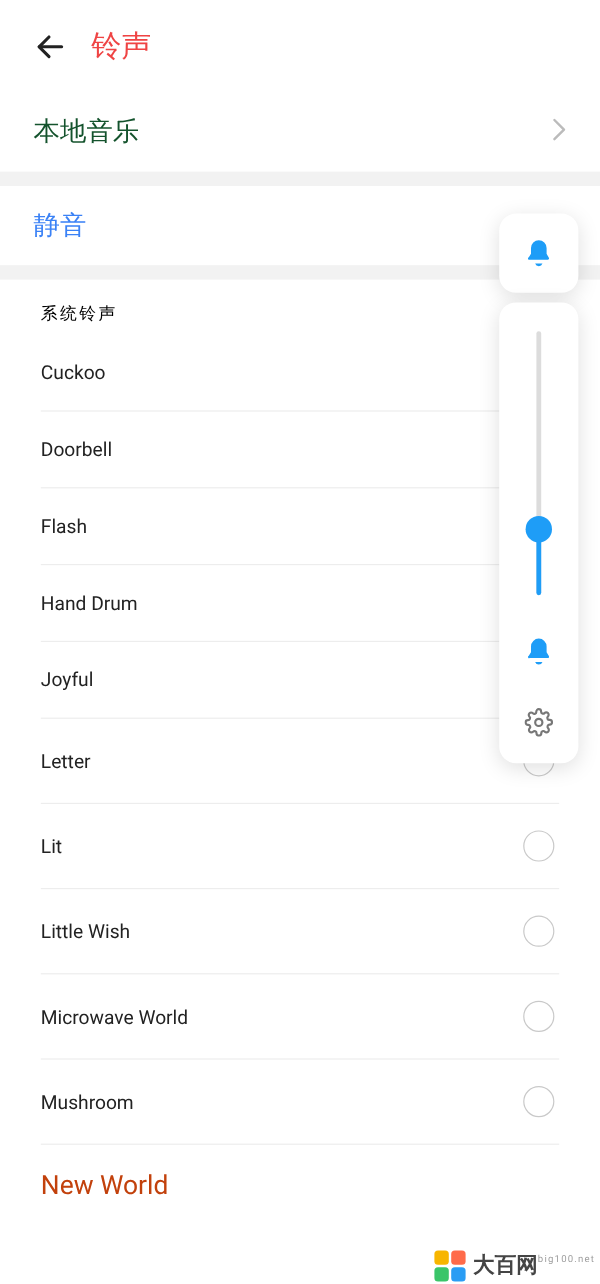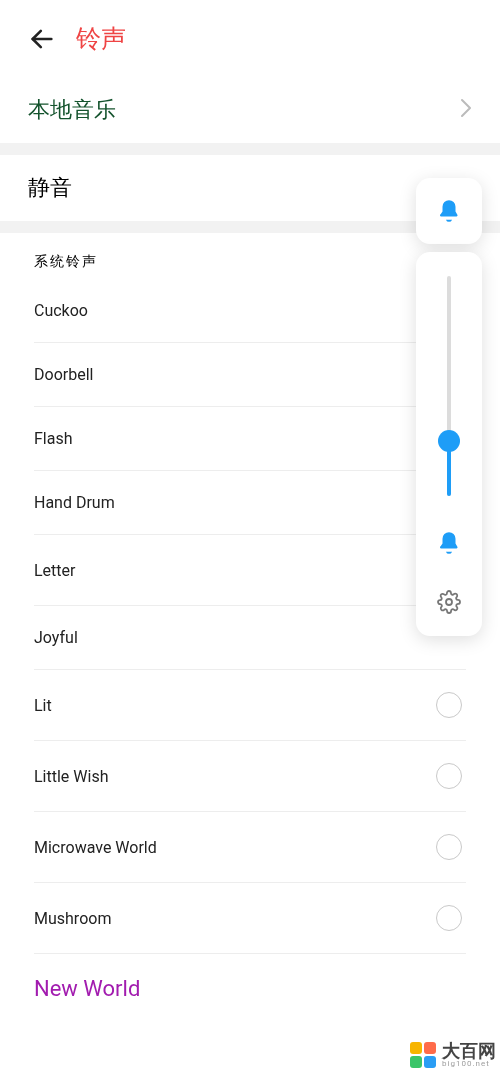--- a/index.html
+++ b/index.html
@@ -57,21 +57,21 @@
       background: #f2f2f2;
     }
     .mute-row {
       display: flex;
       align-items: center;
       padding: 18px 28px;
       cursor: pointer;
     }
     .mute-label {
       font-size: 22px;
-      color: #000000;
+      color: #3b82f6;
     }
     .section-label {
       padding: 20px 34px 8px 34px;
       font-size: 14px;
       color: #000000;
       letter-spacing: 2px;
     }
     .ringtone-list {
       padding: 0 34px;
     }
@@ -170,38 +170,38 @@
       grid-template-rows: repeat(2, 12px);
       gap: 2px;
     }
     .wm-sq {
       width: 12px;
       height: 12px;
       border-radius: 3px;
     }
     .wm-text {
       display: flex;
-      flex-direction: column;
+      flex-direction: row;
     }
     .wm-main {
       font-size: 18px;
       font-weight: 700;
       color: #444;
       line-height: 1;
     }
     .wm-sub {
       font-size: 8px;
       color: #9e9e9e;
       letter-spacing: 1px;
       line-height: 1;
     }
     .cutoff-item {
       padding: 22px 4px 0 0;
       font-size: 22px;
-      color: #a21caf;
+      color: #c2410c;
     }
   </style>
 </head>
 <body>
 
 <div class="header">
   <div class="back-arrow">
     <svg viewBox="0 0 24 24" fill="none" stroke="#222" stroke-width="2.2" stroke-linecap="round" stroke-linejoin="round">
         <line x1="20" y1="12" x2="4" y2="12"></line>
         <polyline points="11 5 4 12 11 19"></polyline>
@@ -236,25 +236,25 @@
     <div class="ringtone-item">
       <span class="ringtone-name">Doorbell</span>
     </div>
     <div class="ringtone-item">
       <span class="ringtone-name">Flash</span>
     </div>
     <div class="ringtone-item">
       <span class="ringtone-name">Hand Drum</span>
     </div>
     <div class="ringtone-item">
+      <span class="ringtone-name">Joyful</span>
+    </div>
+    <div class="ringtone-item">
       <span class="ringtone-name">Letter</span>
       <span class="radio-circle"></span>
-    </div>
-    <div class="ringtone-item">
-      <span class="ringtone-name">Joyful</span>
     </div>
     <div class="ringtone-item">
       <span class="ringtone-name">Lit</span>
       <span class="radio-circle"></span>
     </div>
     <div class="ringtone-item">
       <span class="ringtone-name">Little Wish</span>
       <span class="radio-circle"></span>
     </div>
     <div class="ringtone-item">

